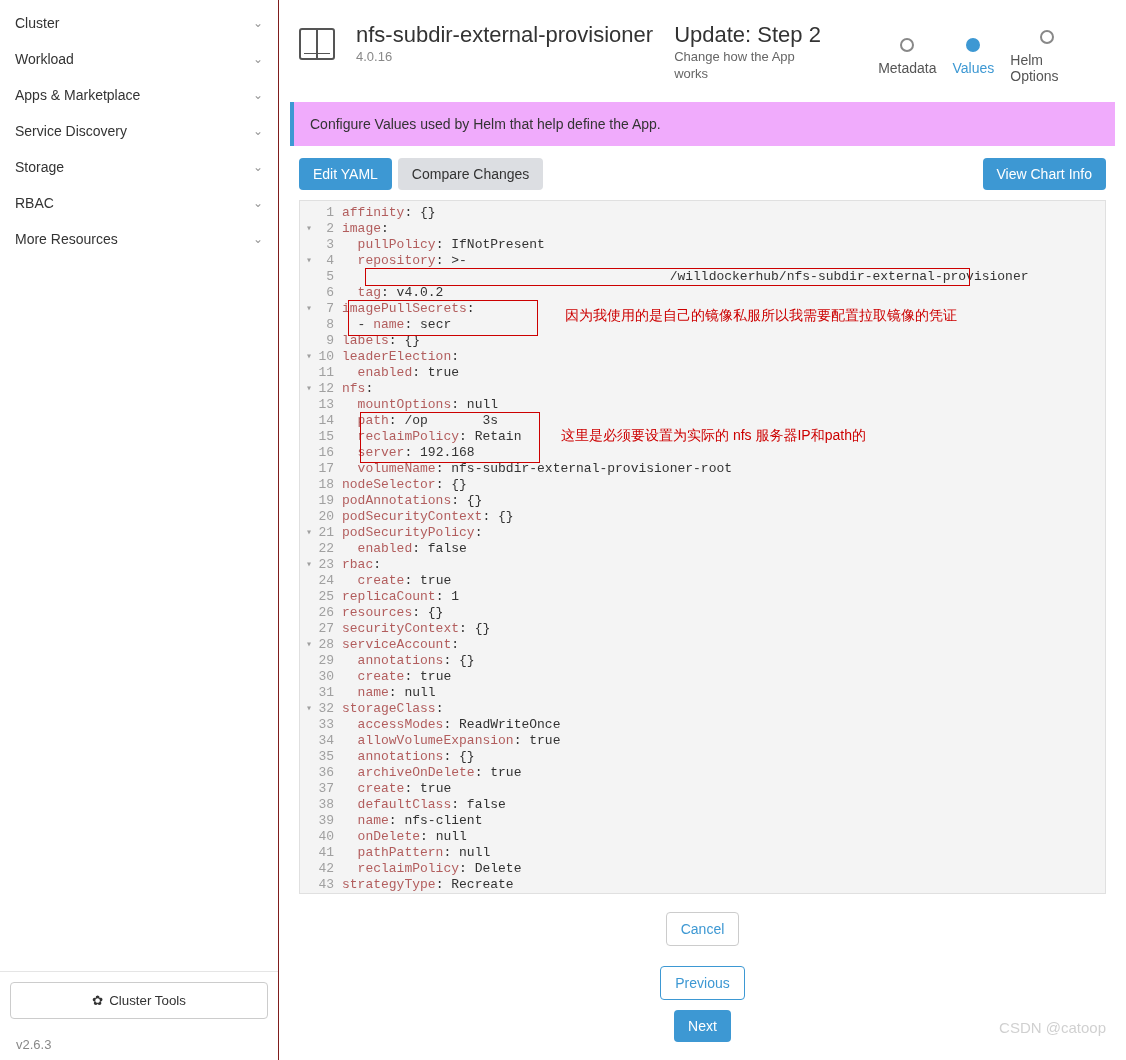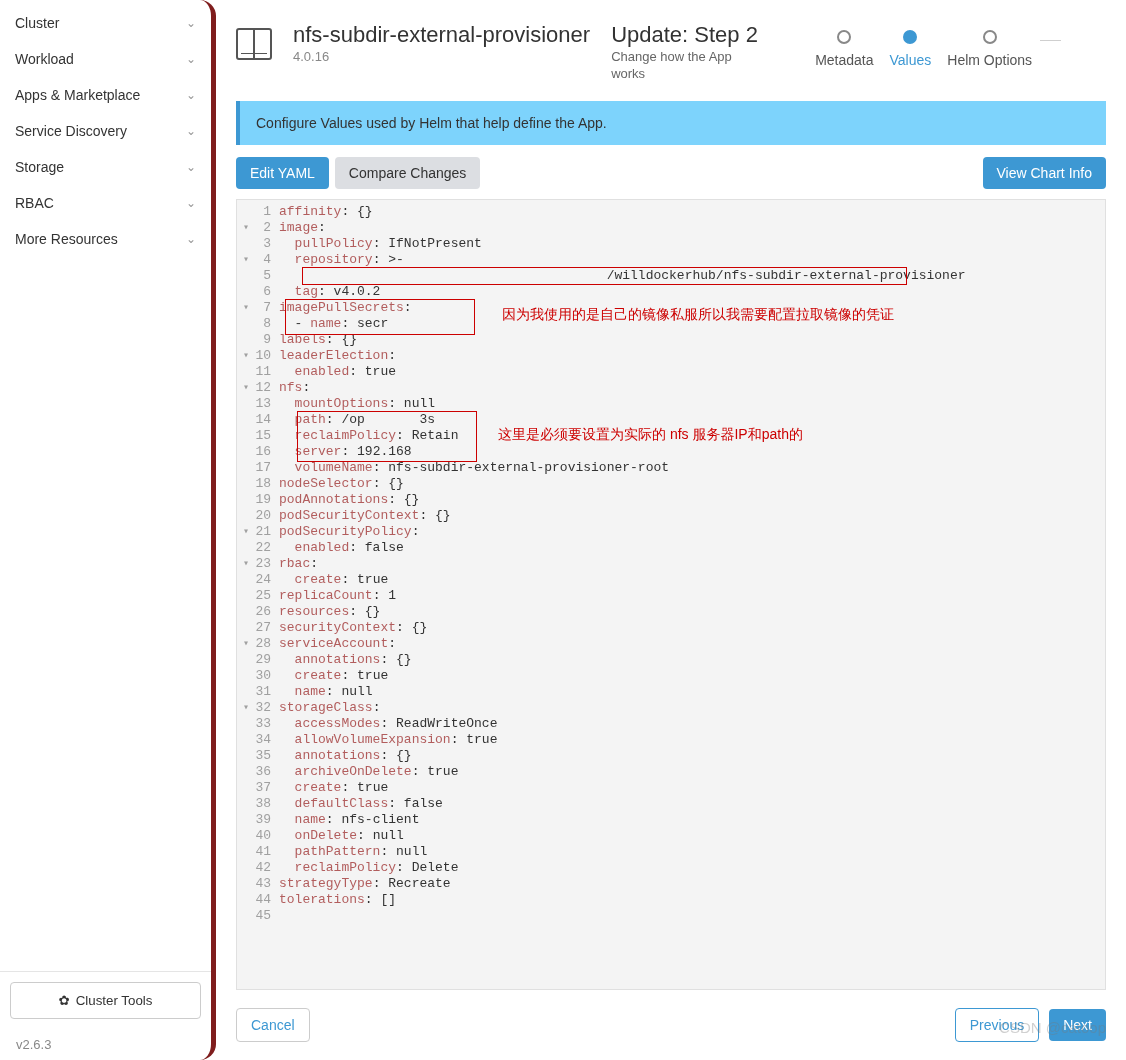--- a/index.html
+++ b/index.html
@@ -1,17 +1,17 @@
 <!DOCTYPE html>
 <html><head>
 <meta charset="utf-8">
 <style>
 * { box-sizing: border-box; margin: 0; padding: 0; }
 body { font-family: -apple-system, BlinkMacSystemFont, "Segoe UI", Helvetica, Arial, sans-serif; font-size: 14px; color: #333; background: #fff; display: flex; height: 1060px; width: 1126px; overflow: hidden; }
-.sidebar { width: 216px; border-right: 5px solid #7f1d1d; display: flex; flex-direction: column; border-radius: 16px; }
+.sidebar { width: 279px; border-right: 1px solid #7f1d1d; display: flex; flex-direction: column; }
 .sidebar-menu { flex: 1; padding: 5px 0; }
 .sidebar-item { padding: 10px 15px; display: flex; justify-content: space-between; align-items: center; cursor: pointer; color: #333; }
 .chevron { color: #999; font-size: 12px; }
 .sidebar-bottom { padding: 10px; border-top: 1px solid #e5e5e5; }
 .cluster-tools-btn { width: 100%; padding: 10px; border: 1px solid #ccc; border-radius: 4px; background: #fff; cursor: pointer; display: flex; align-items: center; justify-content: center; gap: 6px; color: #333; }
 .version-text { padding: 8px 16px; color: #888; font-size: 13px; }
 .main { flex: 1; display: flex; flex-direction: column; overflow: hidden; }
 .header { padding: 22px 20px 10px; display: flex; align-items: flex-start; gap: 21px; }
 .book-icon { width: 36px; height: 32px; border: 2px solid #555; border-radius: 3px; position: relative; flex-shrink: 0; margin-top: 6px; }
 .book-icon::after { content: ''; position: absolute; left: 50%; top: 0; bottom: 0; width: 2px; background: #555; transform: translateX(-1px); }
@@ -21,38 +21,38 @@
 .step-block { }
 .step-block h2 { font-size: 22px; font-weight: 400; line-height: 1.15; }
 .step-block .desc { color: #666; font-size: 13px; margin-top: 2px; line-height: 1.3; max-width: 150px; }
 .stepper { flex: 1; display: flex; align-items: center; justify-content: flex-start; padding: 8px 15px 0 25px; position: relative; }
 .stepper-line { position: absolute; top: 18px; left: 45px; right: 45px; height: 1px; background: #cfcfcf; z-index: 0; }
 .stepper-step { display: flex; flex-direction: column; align-items: center; gap: 8px; z-index: 1; background: #fff; padding: 0 8px; }
 .stepper-circle { width: 14px; height: 14px; border-radius: 50%; border: 2px solid #888; background: #fff; }
 .stepper-circle.active { background: #3d98d3; border-color: #3d98d3; }
 .stepper-label { font-size: 14px; color: #555; }
 .stepper-label.active { color: #3d98d3; }
-.info-bar { margin: 8px 20px 12px; padding: 14px 16px; background: #7dd3fc; border-left: 4px solid #3d98d3; color: #333; }
+.info-bar { margin: 8px 11px 12px; padding: 14px 16px; background: #f0abfc; border-left: 4px solid #3d98d3; color: #333; }
 .action-row { margin: 0 20px 10px; display: flex; align-items: flex-end; gap: 6px; }
 .btn { padding: 8px 14px; border-radius: 4px; border: none; cursor: pointer; font-size: 14px; }
 .btn-primary { background: #3d98d3; color: #fff; }
 .btn-secondary { background: #dcdee2; color: #333; }
 .btn-outline { background: #fff; border: 1px solid #3d98d3; color: #3d98d3; }
 .btn-outline-gray { background: #fff; border: 1px solid #ccc; color: #3d98d3; }
 .spacer { flex: 1; }
 .editor { margin: 0 20px; background: #f4f4f4; border: 1px solid #e0e0e0; font-family: "Courier New", monospace; font-size: 13px; line-height: 16px; position: relative; flex: 1; overflow: auto; padding: 4px 0; }
 .line { display: flex; white-space: pre; }
 .gutter-fold { width: 18px; text-align: center; color: #a0a0a0; font-size: 10px; user-select: none; }
 .gutter-num { width: 24px; text-align: right; color: #a0a0a0; padding-right: 8px; user-select: none; }
 .code { flex: 1; }
 .k { color: #b25d5d; }
 .v { color: #333; }
 .redbox { position: absolute; border: 1.5px solid #cc0000; pointer-events: none; }
 .ann { position: absolute; color: #cc0000; font-family: sans-serif; font-size: 14px; }
-.footer { padding: 18px 20px; display: flex; align-items: center; gap: 10px; }
+.footer { padding: 18px 20px; display: flex; align-items: center; gap: 10px; flex-direction: column; }
 .watermark { position: absolute; right: 20px; bottom: 24px; color: rgba(120,120,120,0.35); font-size: 15px; pointer-events: none; z-index: 10; }
 </style>
 </head>
 <body>
 
 <div class="sidebar">
   <div class="sidebar-menu" id="sidebar-menu">
       <div class="sidebar-item">
         <span>Cluster</span>
         <span class="chevron">⌄</span>

